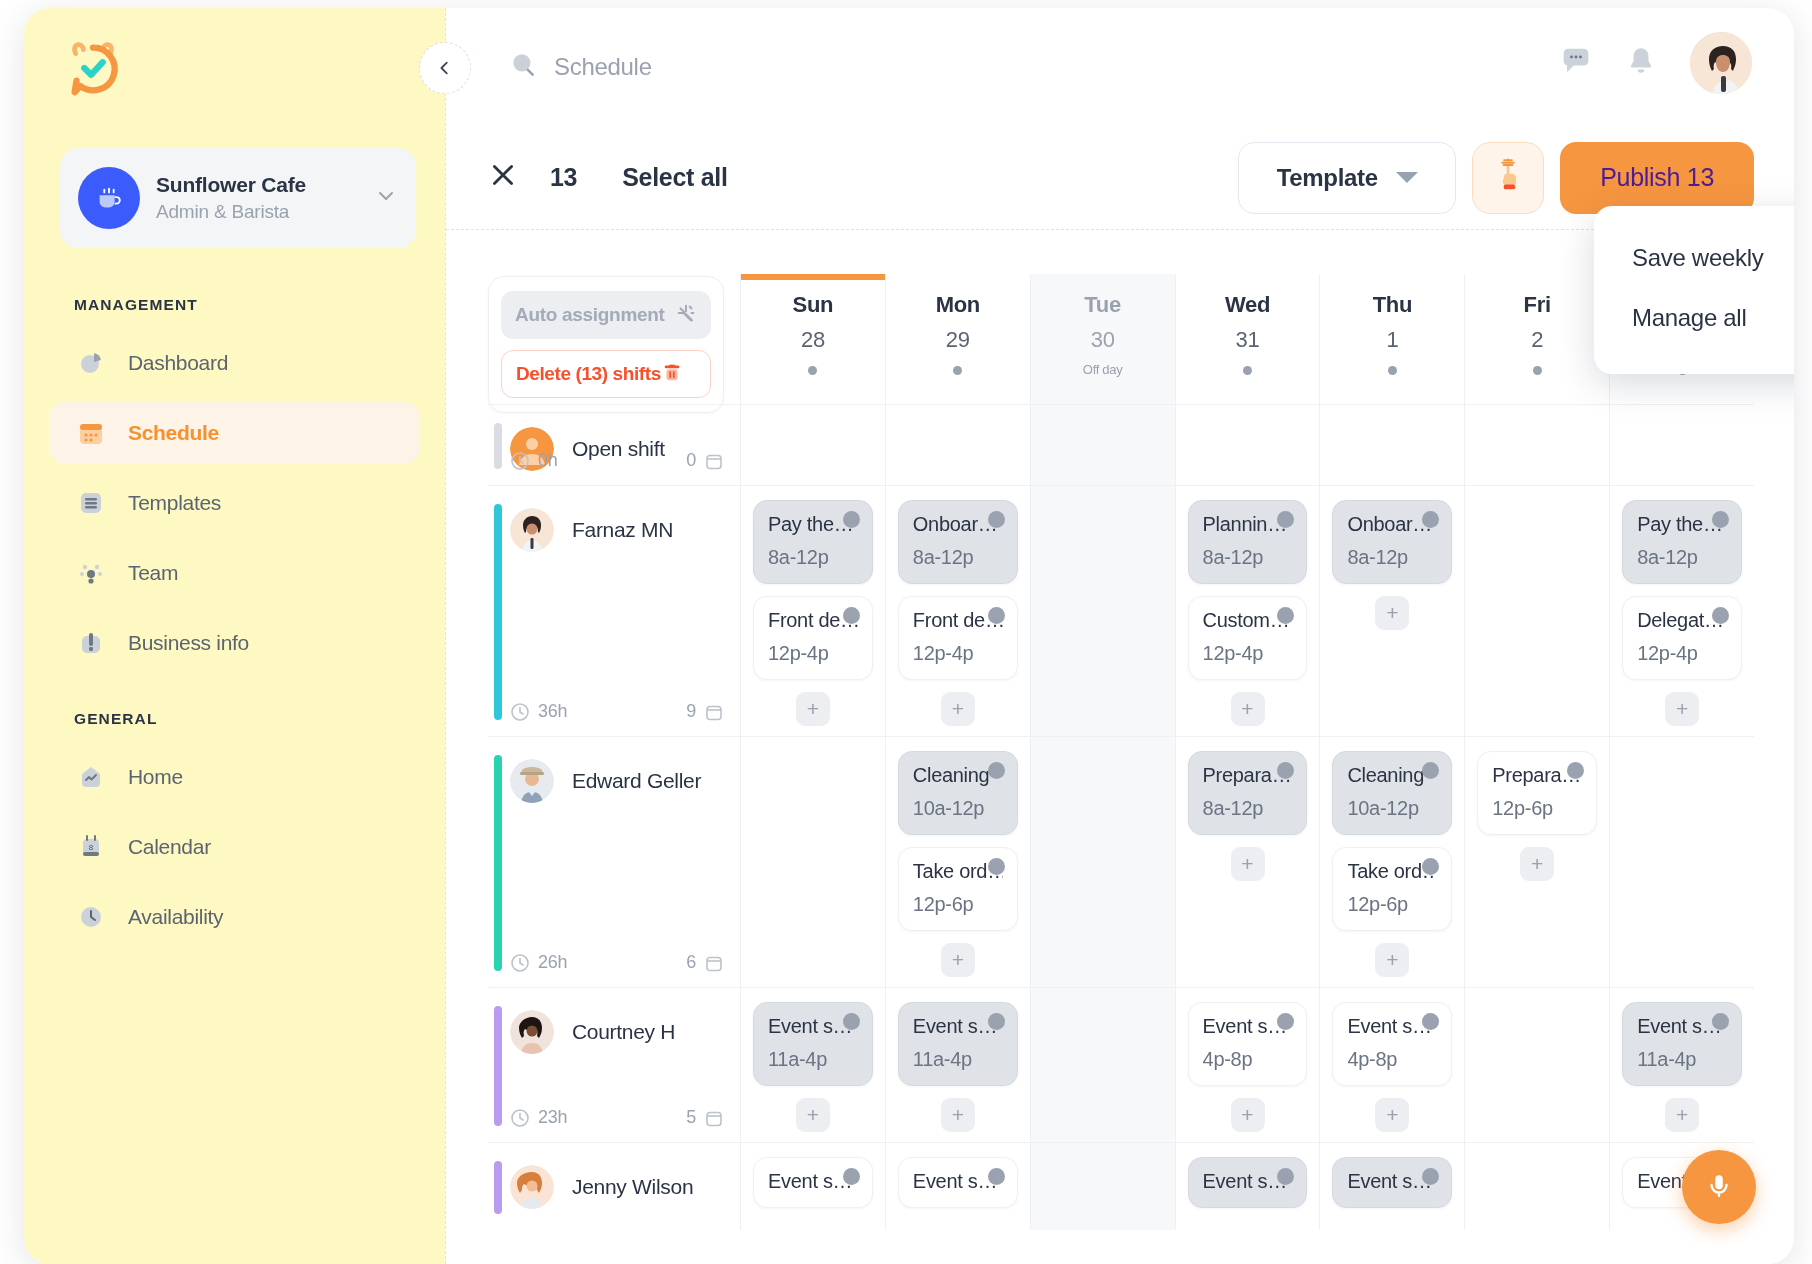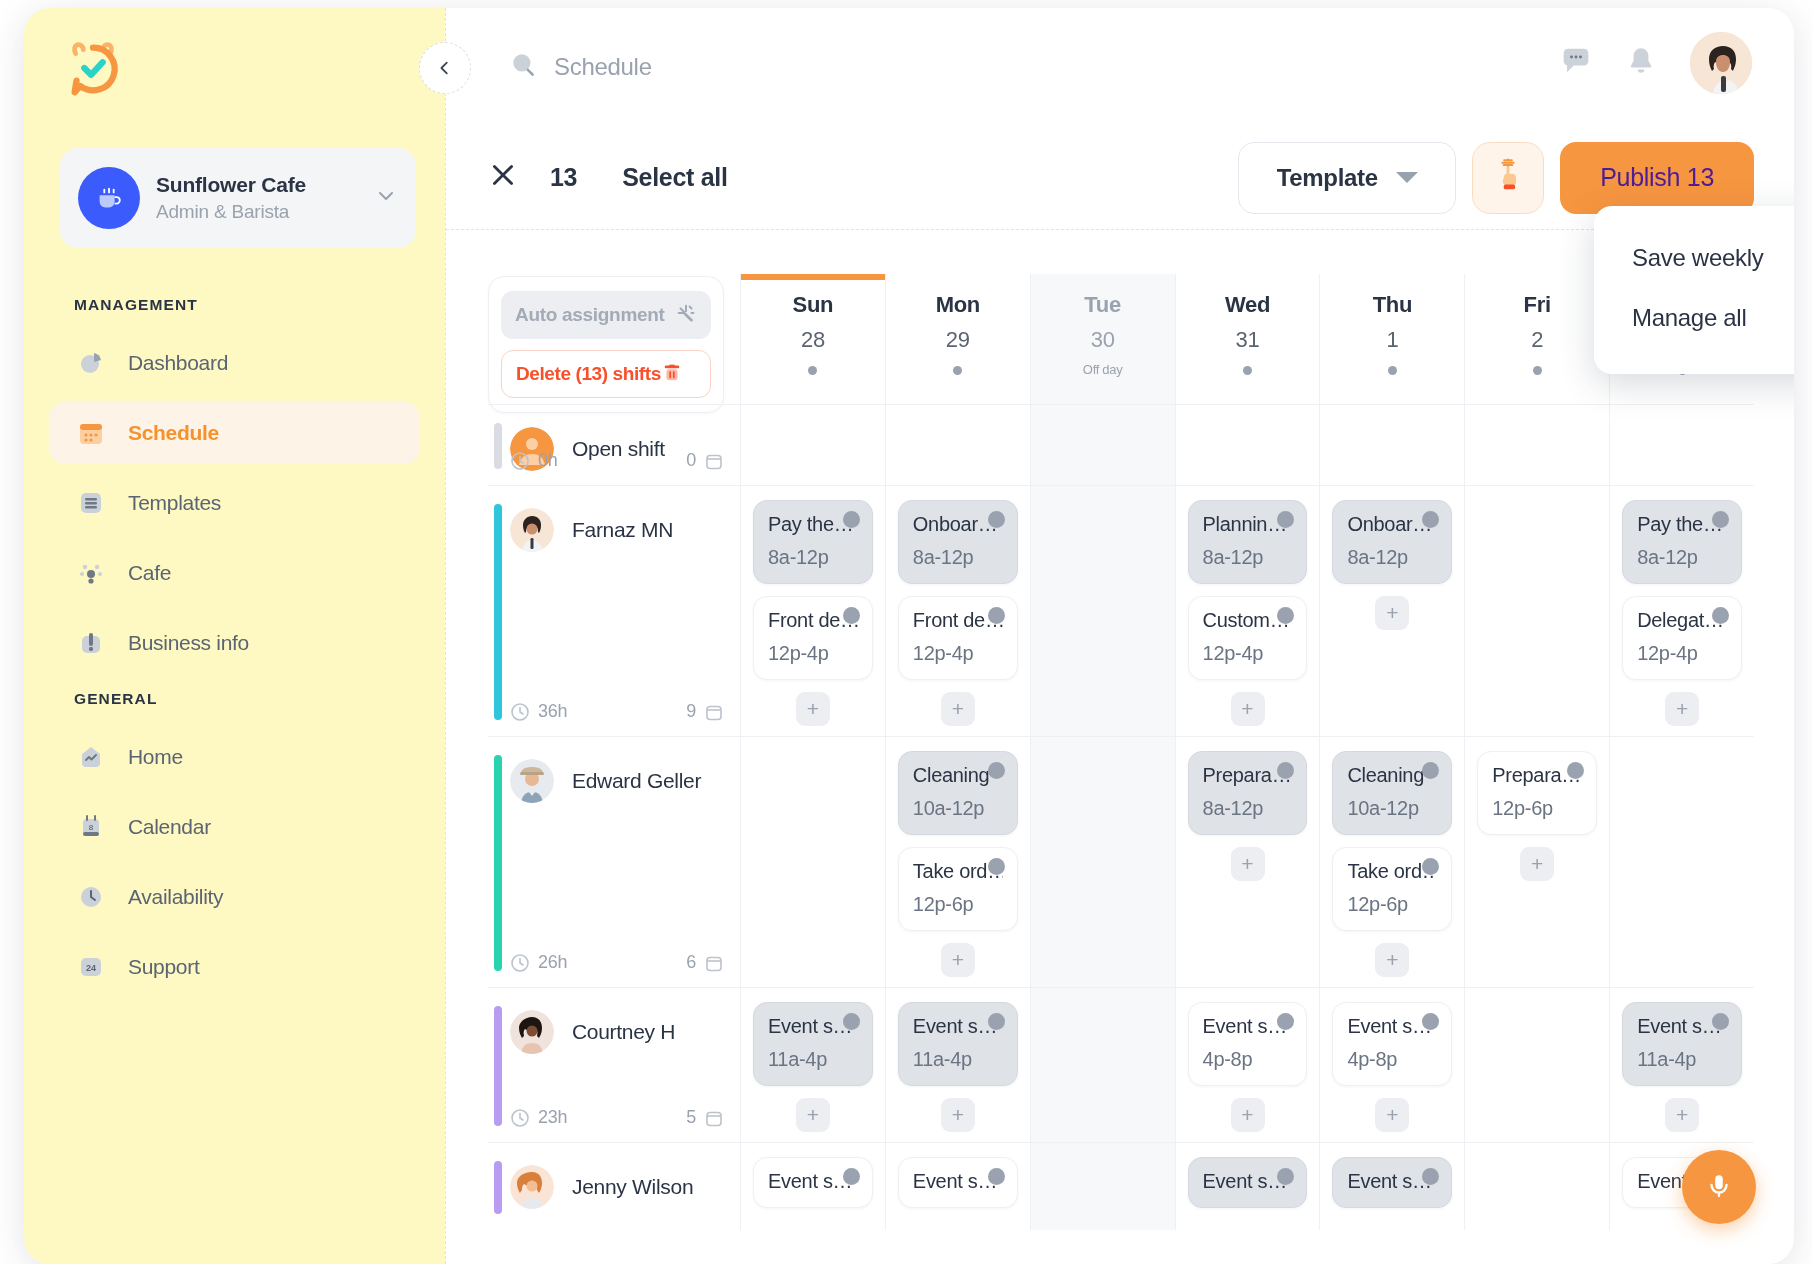--- a/index.html
+++ b/index.html
@@ -41,21 +41,21 @@
   .org-text { margin-left: 16px; flex: 1; }
   .org-name { font-size: 21px; font-weight: 700; color: #2b3445; letter-spacing: -.2px; }
   .org-role { font-size: 19px; color: #9aa2af; margin-top: 4px; letter-spacing: -.2px; }
   .org-chev { color: #9aa2af; font-size: 17px; padding-right: 2px; }
 
   .nav { position: absolute; left: 0; top: 288px; width: 421px; }
   .nav-group-title {
     font-size: 15.5px; font-weight: 700; color: #2b3445;
     letter-spacing: 1.1px; margin: 0 0 18px 50px;
   }
-  .nav-group.second { margin-top: 16px; }
+  .nav-group.second { margin-top: 36px; }
   .nav-item {
     display: flex; align-items: center; height: 62px;
     margin: 0 25px 8px 25px; padding-left: 25px;
     border-radius: 16px; cursor: pointer;
   }
   .nav-item.active { background: #fef3e7; }
   .nav-item .ico { width: 34px; height: 34px; flex: 0 0 34px; display: flex; align-items: center; justify-content: center; }
   .nav-label { margin-left: 20px; font-size: 21px; color: #5b6472; letter-spacing: -.3px; }
   .nav-item.active .nav-label { color: #f5922e; font-weight: 700; }
 
@@ -279,21 +279,21 @@
           <span class="ico">
             <svg viewBox="0 0 28 28" width="28" height="28">
               <circle cx="14" cy="15" r="4" fill="#6f7885"></circle>
               <circle cx="14" cy="22" r="2.6" fill="#6f7885"></circle>
               <circle cx="8" cy="8" r="2.2" fill="#cbd1d9"></circle>
                 <circle cx="20" cy="8" r="2.2" fill="#cbd1d9"></circle>
               <circle cx="5" cy="15" r="2" fill="#cbd1d9"></circle>
                 <circle cx="23" cy="15" r="2" fill="#cbd1d9"></circle>
             </svg>
           </span>
-          <span class="nav-label">Cafe</span>
+          <span class="nav-label">Team</span>
         </div>
 
         <div class="nav-item">
           <span class="ico">
             <svg viewBox="0 0 28 28" width="28" height="28">
               <rect x="5" y="7" width="18" height="17" rx="5" fill="#cbd1d9"></rect>
               <rect x="12" y="4" width="4" height="13" rx="2" fill="#6f7885"></rect>
               <rect x="12" y="18" width="4" height="4" rx="1.4" fill="#6f7885"></rect>
             </svg>
           </span>
@@ -329,29 +329,20 @@
         <div class="nav-item">
           <span class="ico">
             <svg viewBox="0 0 28 28" width="28" height="28">
               <circle cx="14" cy="14" r="10" fill="#cbd1d9"></circle>
               <path d="M14 8v6l4 3" stroke="#5b6472" stroke-width="2" fill="none" stroke-linecap="round" stroke-linejoin="round"></path>
             </svg>
           </span>
           <span class="nav-label">Availability</span>
         </div>
 
-        <div class="nav-item">
-          <span class="ico">
-            <svg viewBox="0 0 28 28" width="28" height="28">
-              <rect x="4" y="5" width="20" height="18" rx="5" fill="#cbd1d9"></rect>
-              <text x="14" y="18" font-size="9" font-weight="bold" font-family="Liberation Sans" fill="#5b6472" text-anchor="middle">24</text>
-            </svg>
-          </span>
-          <span class="nav-label">Support</span>
-        </div>
       </div>
     </div>
   </div>
 
   <div class="main">
 
     <div class="topbar">
       <div class="collapse-btn">
         <svg viewBox="0 0 20 20" width="18" height="18">
             <path d="M12 4l-6 6 6 6" stroke="#3d4654" stroke-width="2" fill="none" stroke-linecap="round" stroke-linejoin="round"></path>

